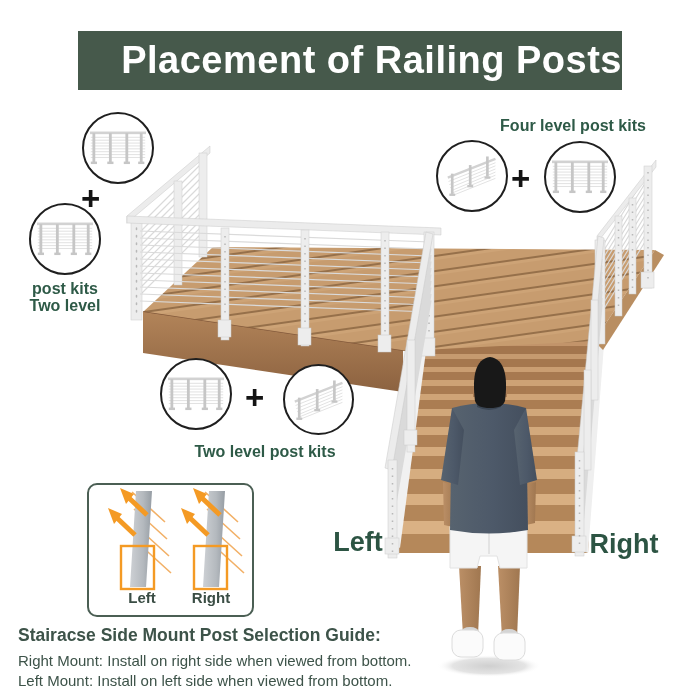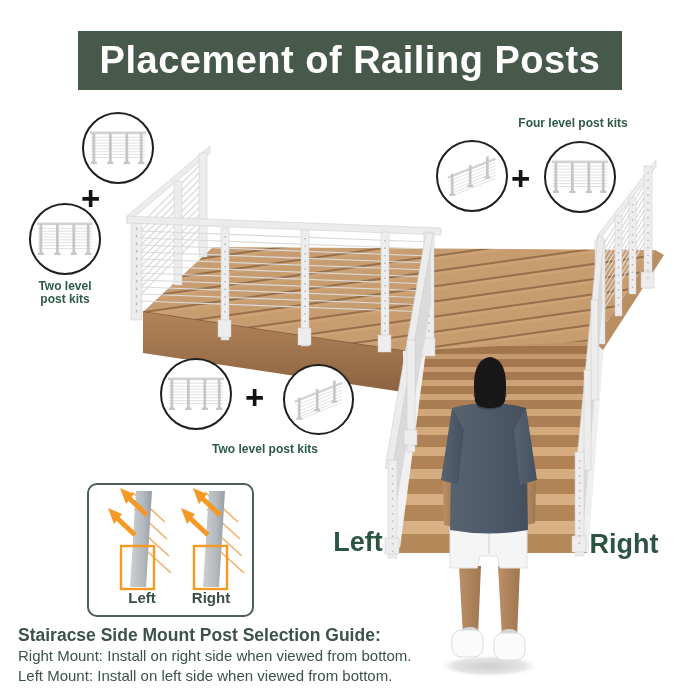--- a/index.html
+++ b/index.html
@@ -4,35 +4,35 @@
 <style>
   :root{
     --header-bg:#46594b; --header-text:#ffffff; --label-green:#2e5a47;
     --stair-label:#2c5443; --footer-text:#3d5349; --orange:#f49a24;
     --circle-border:#1f1f1f;
   }
   html,body{margin:0;padding:0;background:#fff;}
   .canvas{position:relative;width:700px;height:700px;background:#fff;overflow:hidden;
           font-family:"Liberation Sans","DejaVu Sans",sans-serif;}
   .banner{position:absolute;left:78px;top:31px;width:544px;height:59px;background:var(--header-bg);
-          display:flex;align-items:center;justify-content:center;}
+          display:flex;align-items:center;justify-content:flex-end;}
   .banner h1{margin:0;font-size:38px;font-weight:bold;color:var(--header-text);letter-spacing:.5px;white-space:nowrap;}
   .scene{position:absolute;left:0;top:0;z-index:1;}
   .circle{position:absolute;z-index:2;background:#fff;border:2px solid var(--circle-border);
           border-radius:50%;display:flex;align-items:center;justify-content:center;box-sizing:border-box;}
   .plus{position:absolute;z-index:2;font-size:33px;font-weight:900;color:#141414;line-height:1;}
   .kit-label{position:absolute;z-index:2;color:var(--label-green);font-weight:bold;text-align:center;
-             font-size:12px;line-height:1.08;white-space:nowrap;}
+             font-size:16px;line-height:1.08;white-space:nowrap;}
   .side-label{position:absolute;z-index:2;color:var(--stair-label);font-weight:bold;font-size:27px;
               text-align:center;width:90px;}
   .guide-box{position:absolute;left:87px;top:483px;width:163px;height:130px;border:2.5px solid #4b5f54;
              border-radius:10px;background:#fff;z-index:2;box-sizing:content-box;}
   .guide-label{position:absolute;z-index:3;color:#3a4d44;font-weight:bold;font-size:15px;text-align:center;width:60px;}
   .footer{position:absolute;left:18px;top:625px;width:460px;z-index:2;color:var(--footer-text);}
-  .footer .f-title{font-size:17.5px;font-weight:bold;}
+  .footer .f-title{font-size:17.5px;font-weight:bold;margin-bottom:5px;}
   .footer .f-line{font-size:15px;line-height:1.32;}
 </style>
 </head>
 <body>
 
 <div class="canvas">
 
   <svg width="0" height="0" style="position:absolute" aria-hidden="true">
     <defs>
       <symbol id="icon-level" viewBox="0 0 68 48">
@@ -246,22 +246,22 @@
         <use href="#icon-level"></use>
       </svg>
   </div>
   <div class="plus" style="left:81px;top:182px">+</div>
   <div class="circle" style="left:29px;top:203px;width:72px;height:72px">
     <svg width="56" height="40" viewBox="0 0 68 48">
         <use href="#icon-level"></use>
       </svg>
   </div>
   <div class="kit-label" style="left:5px;top:280px;width:120px">
+    <div>post kits</div>
     <div>Two level</div>
-    <div>post kits</div>
   </div>
 
   <div class="kit-label" style="left:493px;top:117px;width:160px">Four level post kits</div>
   <div class="circle" style="left:436px;top:140px;width:72px;height:72px">
     <svg width="50" height="46" viewBox="0 0 64 56">
         <use href="#icon-stair"></use>
       </svg>
   </div>
   <div class="plus" style="left:511px;top:162px">+</div>
   <div class="circle" style="left:544px;top:141px;width:72px;height:72px">

